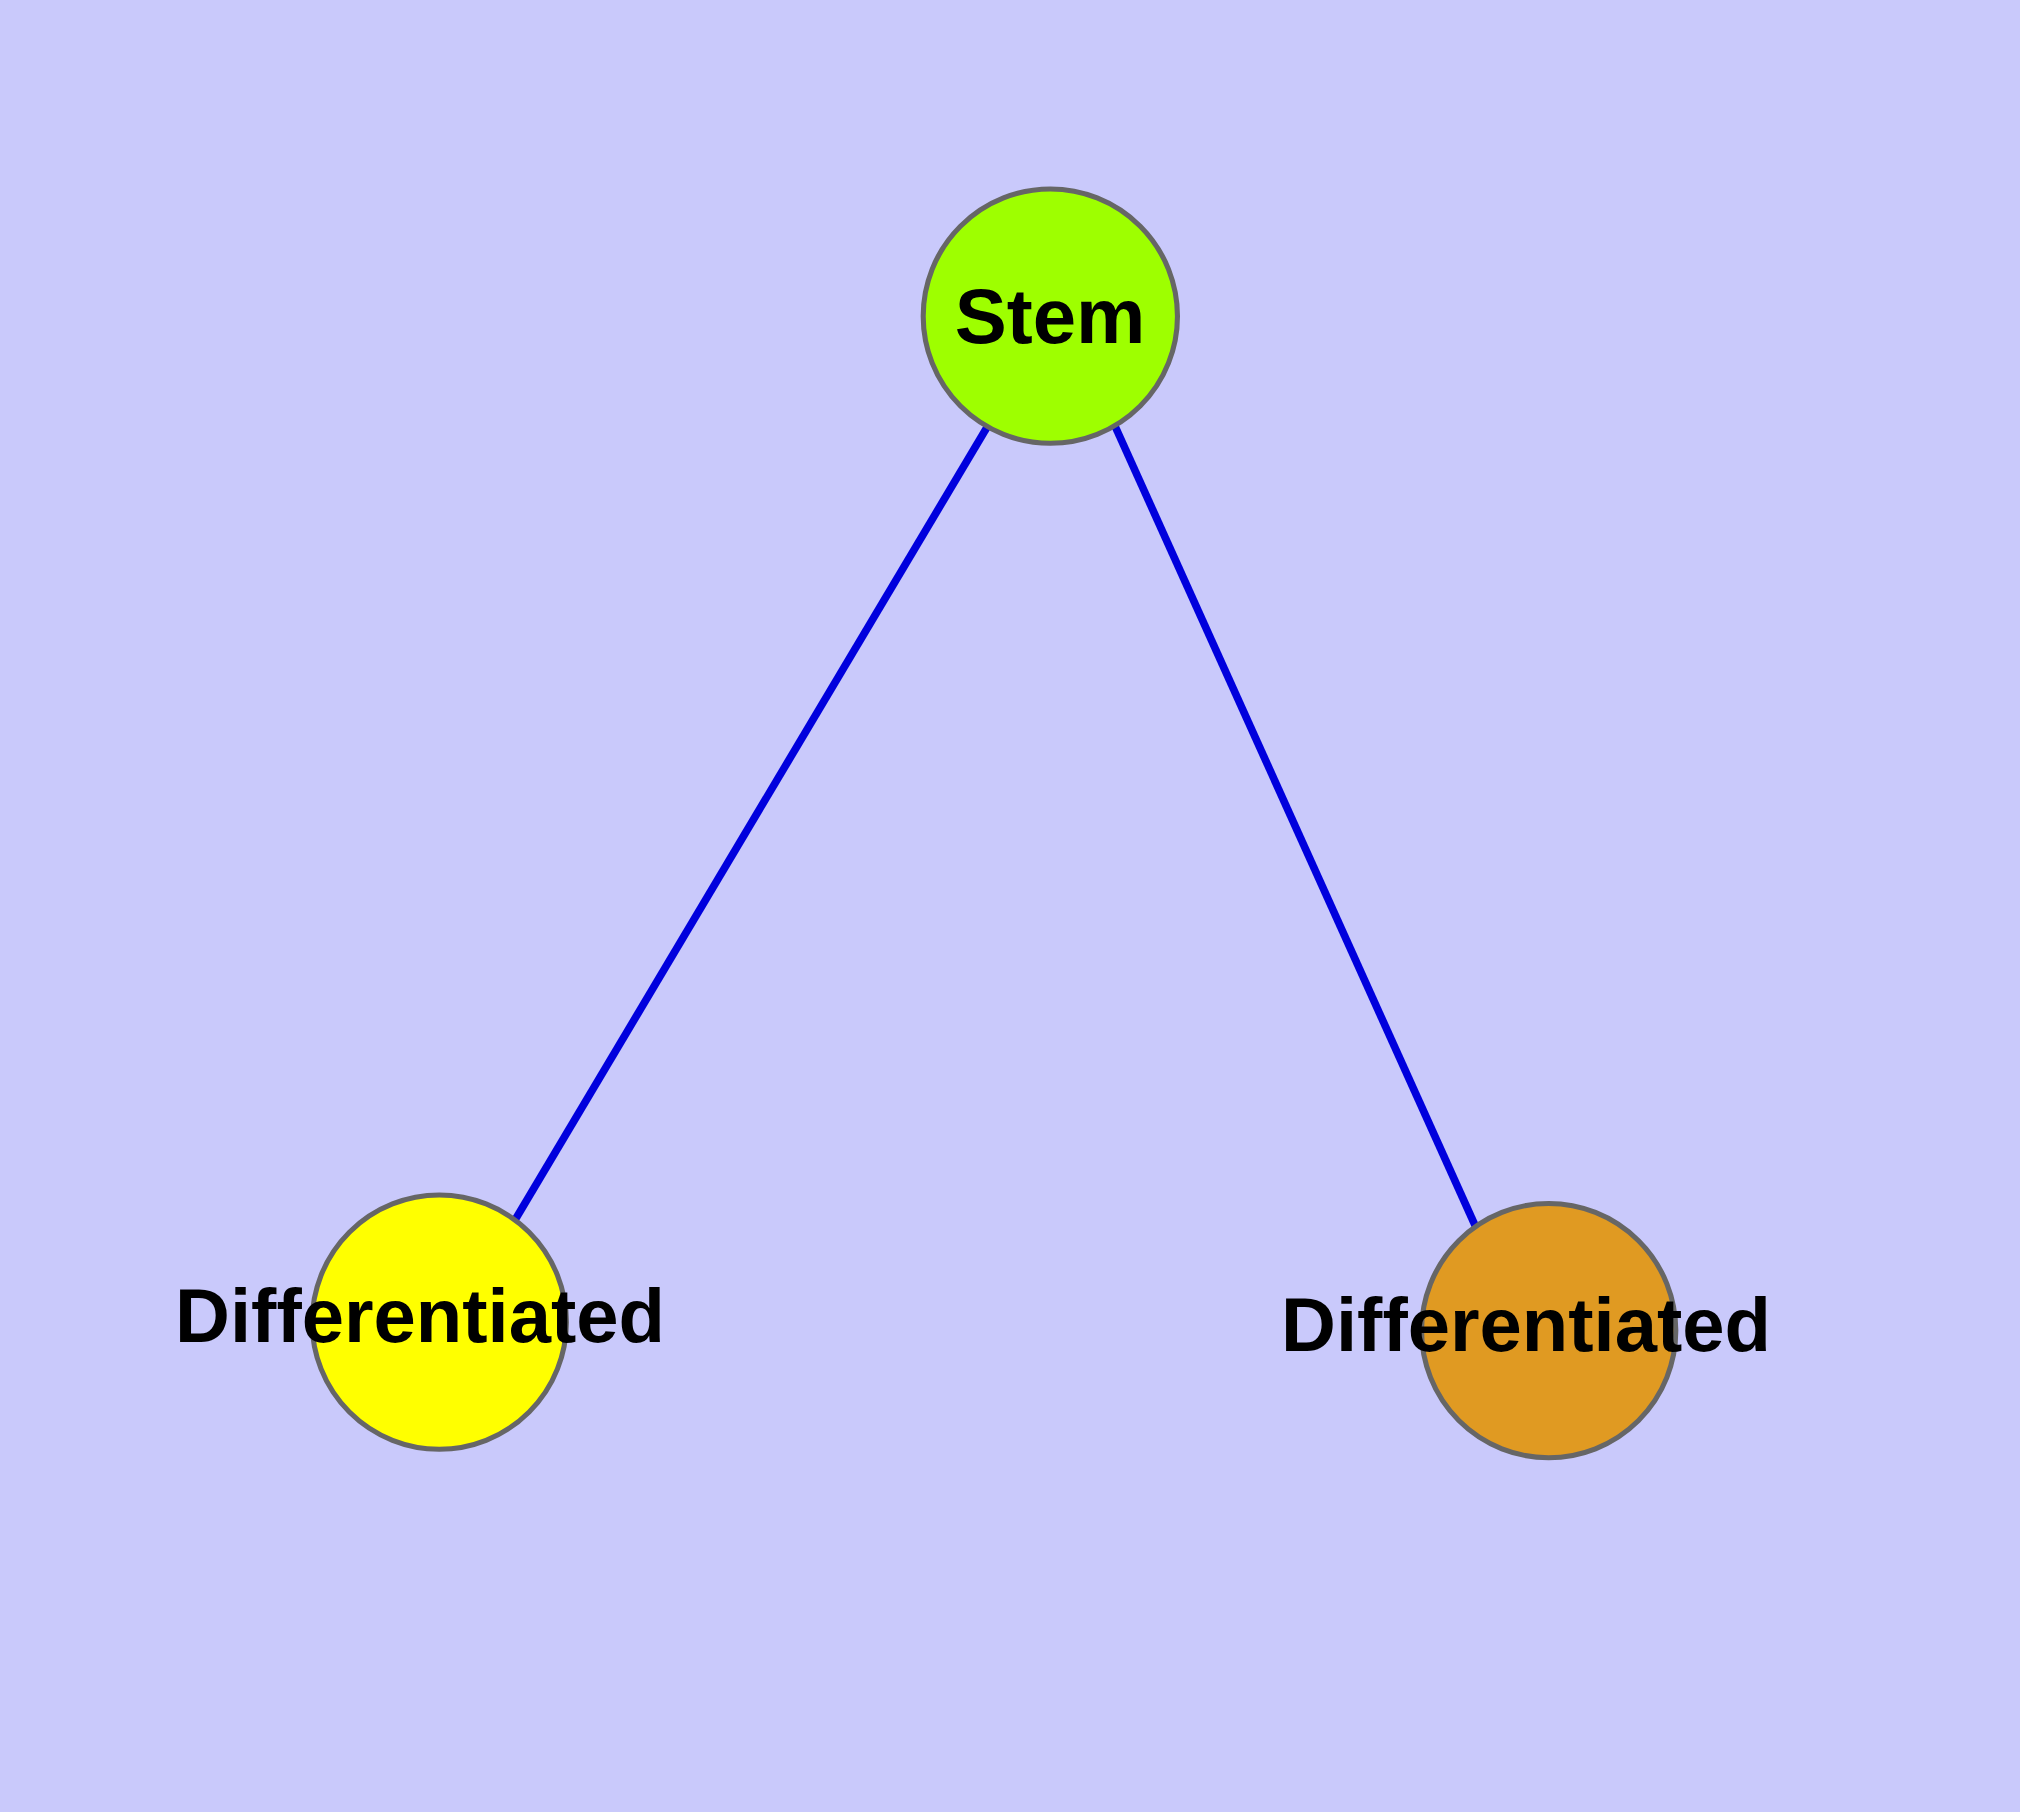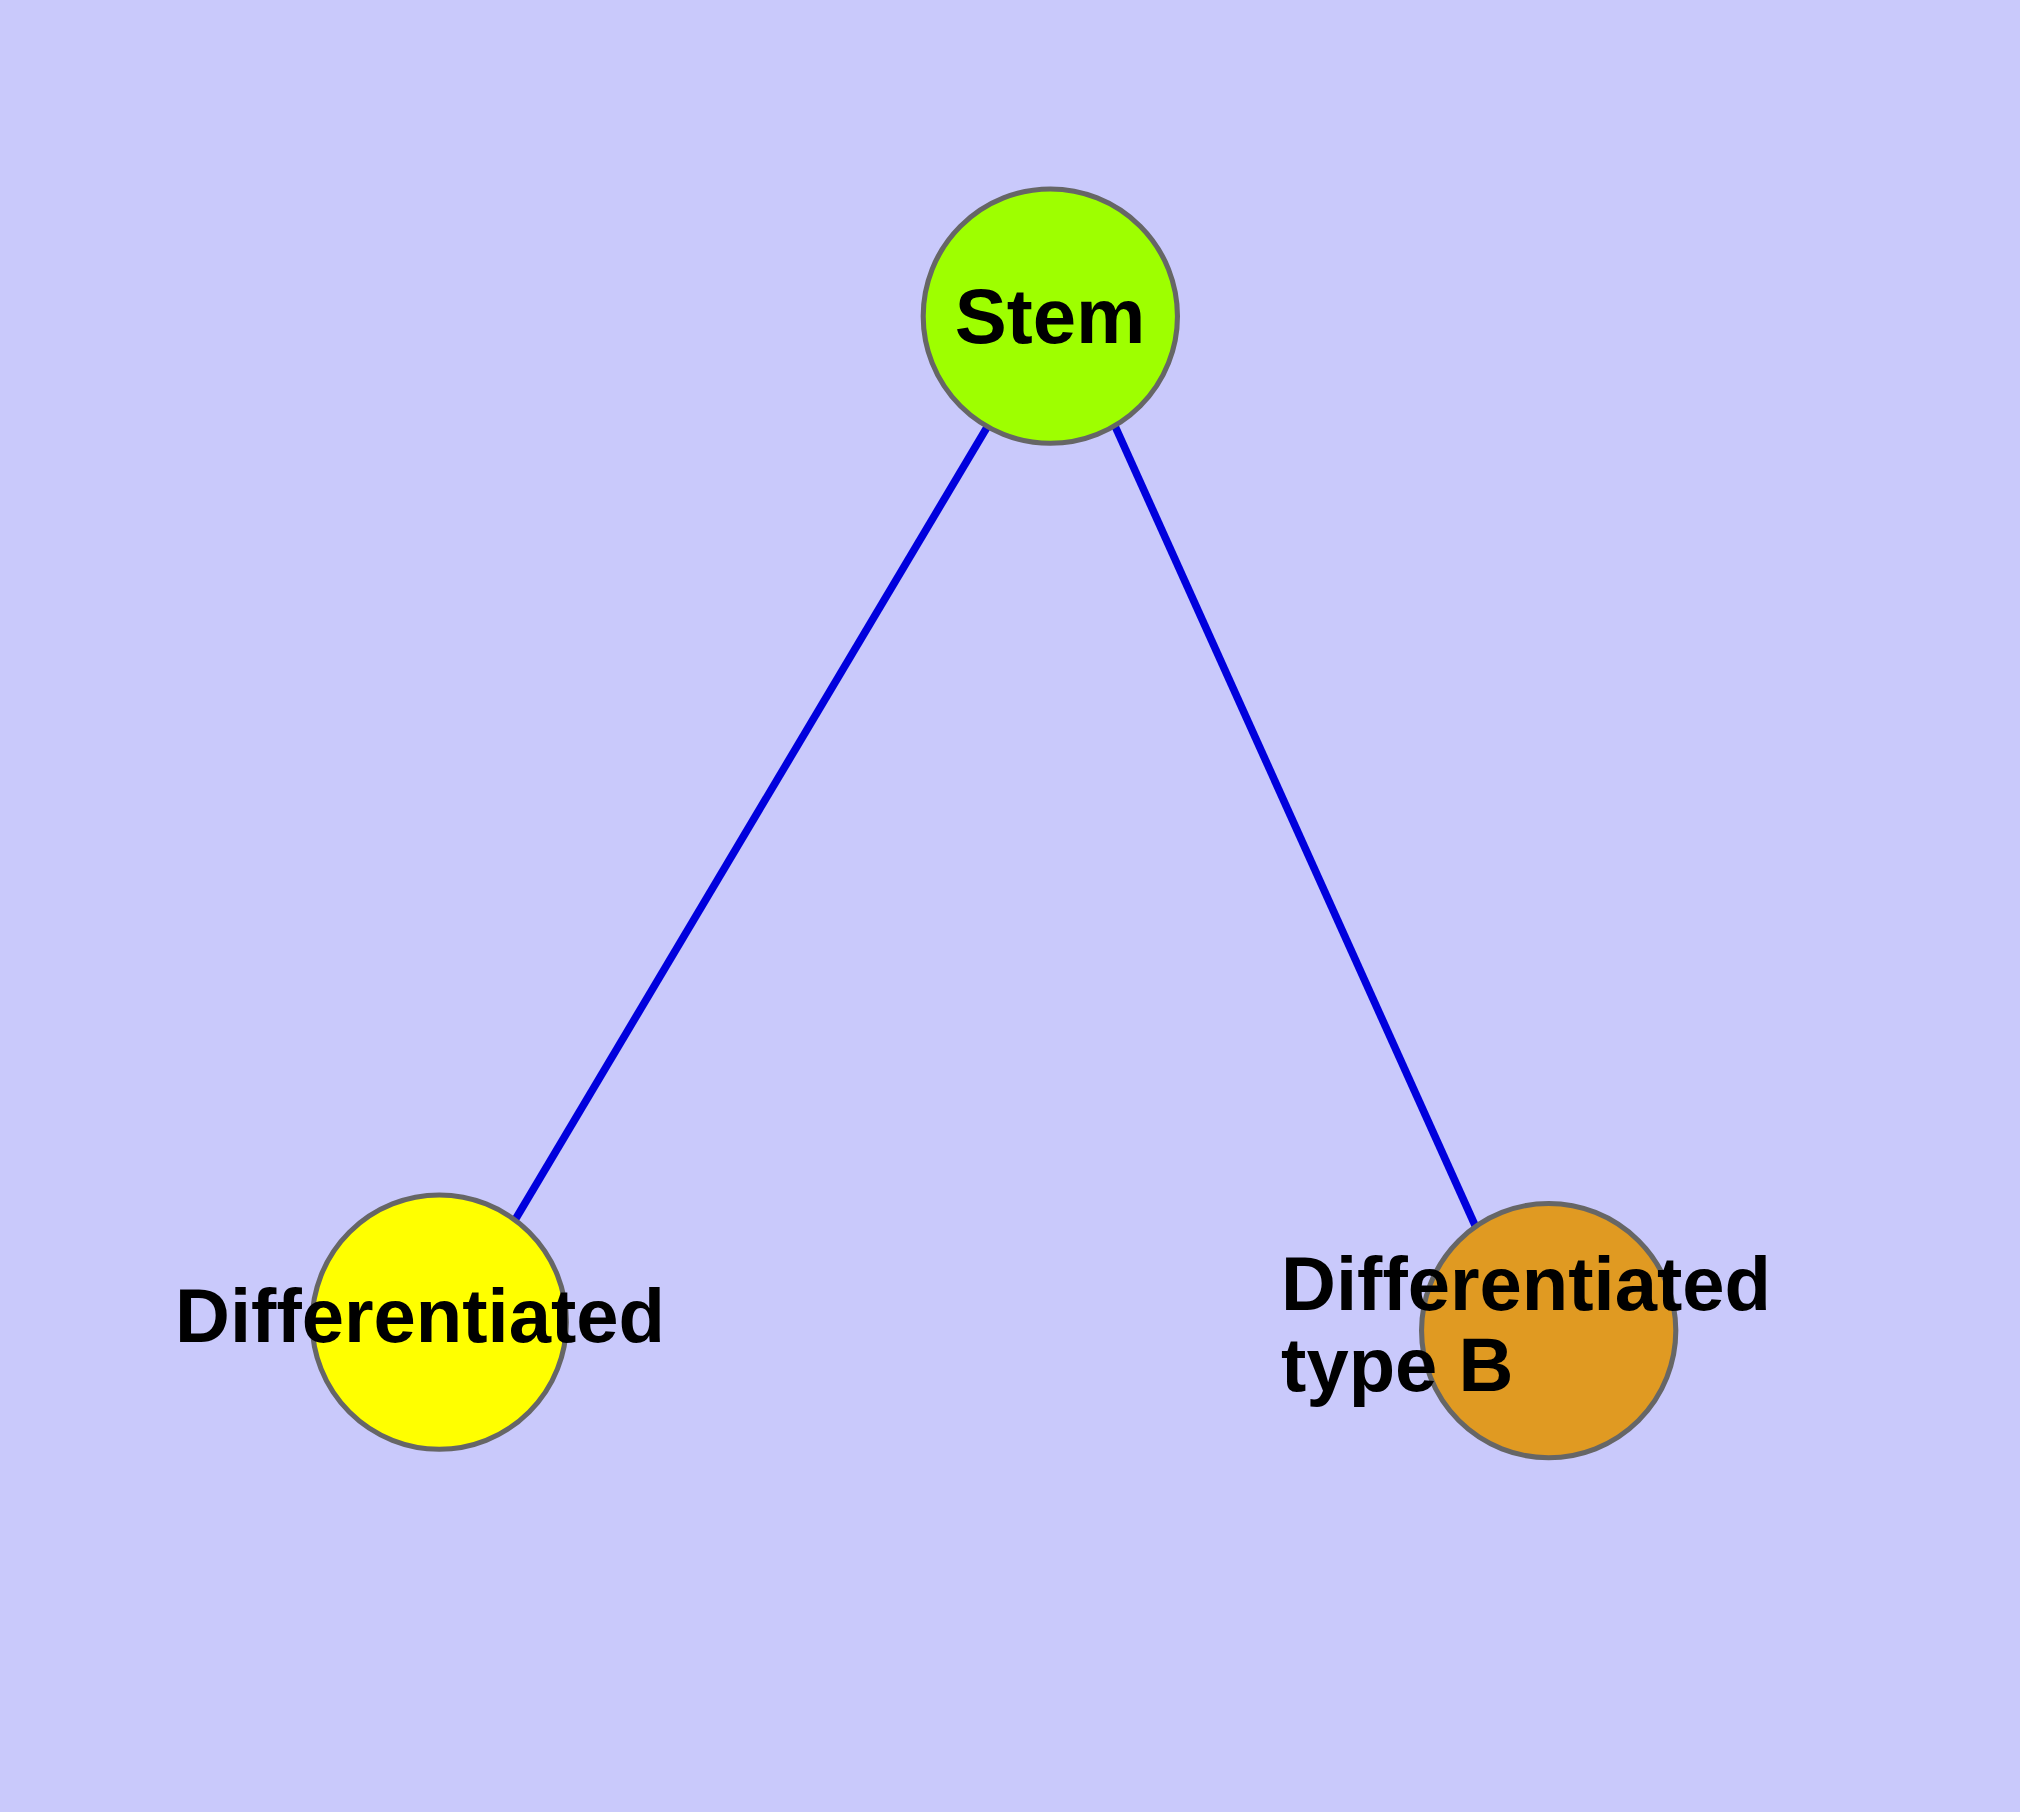--- a/index.html
+++ b/index.html
@@ -28,21 +28,21 @@
     left: 0;
     top: 0;
     width: 2021px;
     height: 1812px;
   }
   .node-label {
     position: absolute;
     color: #000000;
     font-family: "Liberation Sans", sans-serif;
     font-weight: bold;
-    text-align: left;
+    text-align: center;
     white-space: pre;
     line-height: 1.06;
     pointer-events: none;
   }
   #label-stem {
     font-size: 78px;
     left: 1050px;
     top: 316px;
     transform: translate(-50%, -50%);
   }
@@ -77,16 +77,16 @@
       <circle id="node-stem" cx="1239" cy="373" r="150" fill="#9eff00" stroke="#666666" stroke-width="6"></circle>
       <circle id="node-type-a" cx="518" cy="1560" r="150" fill="#ffff00" stroke="#666666" stroke-width="6"></circle>
       <circle id="node-type-b" cx="1827" cy="1570" r="150" fill="#e09a22" stroke="#666666" stroke-width="6"></circle>
     </g>
   </svg>
 
   <div class="node-label" id="label-stem" style="left: 1050px; top: 316px; font-size: 78px;">Stem</div>
 
   <div class="node-label" id="label-type-a" style="left: 420px; top: 1316px; font-size: 76px;"><span>Differentiated</span><br></div>
 
-  <div class="node-label" id="label-type-b" style="left: 1526px; top: 1325px; font-size: 76px;"><span>Differentiated</span><br><span>type B</span></div>
+  <div class="node-label" id="label-type-b" style="left: 1526px; top: 1325px; font-size: 76px;"><span>Differentiated</span><br></div>
 
 </div>
 
 
 </body></html>

